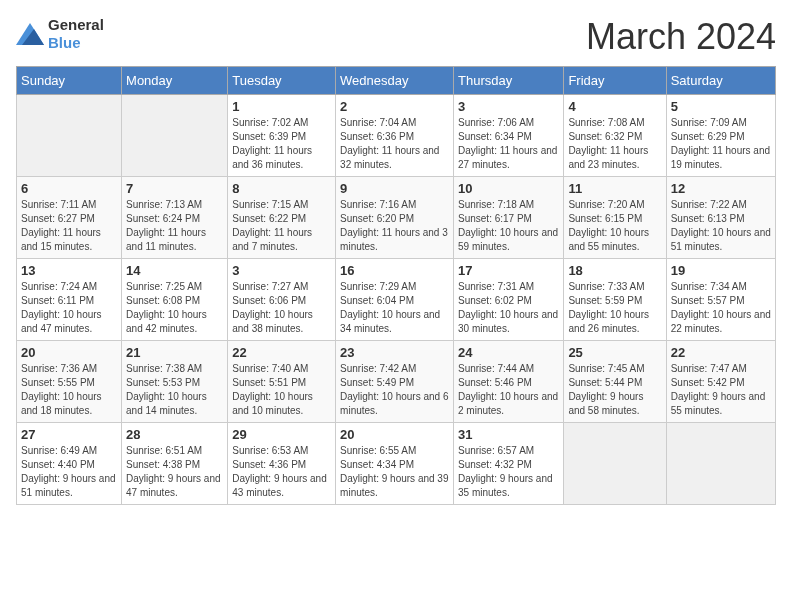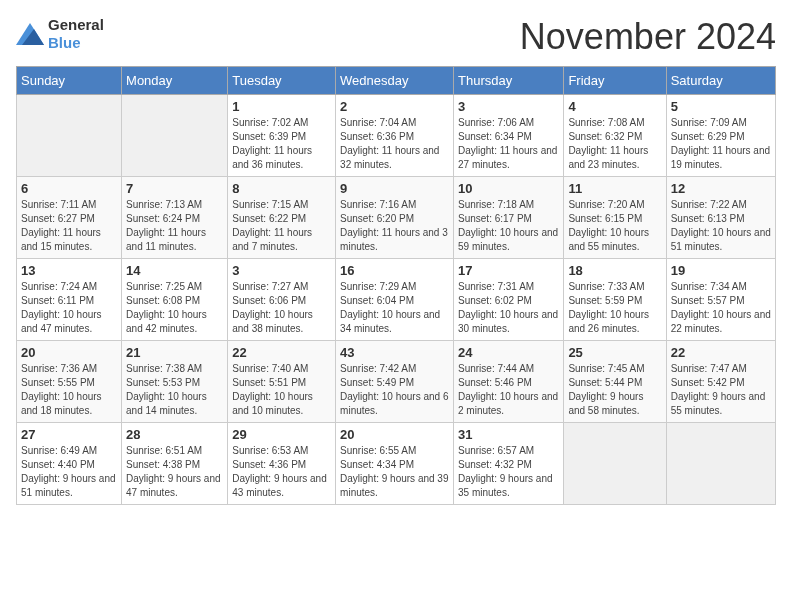--- a/index.html
+++ b/index.html
@@ -87,21 +87,21 @@
     <svg class="logo-icon" viewBox="0 0 28 22" xmlns="http://www.w3.org/2000/svg">
       <polygon points="0,22 14,0 28,22" fill="#4a90d9"></polygon>
       <polygon points="6,22 18,6 28,22" fill="#2a5fa0"></polygon>
     </svg>
     <div>
       <span style="font-size:15px;font-weight:bold;color:#333;">General</span><br>
       <span style="font-size:15px;font-weight:bold;color:#4a90d9;">Blue</span>
     </div>
   </div>
   <div class="title-area">
-    <div class="month-title">November 2024</div>
+    <div class="month-title">March 2024</div>
   </div>
 </div>
 
 <table>
   <thead>
     <tr>
     <th>Sunday</th>
         <th>Monday</th>
         <th>Tuesday</th>
         <th>Wednesday</th>
@@ -202,21 +202,21 @@
         </td>
         <td>
           <span class="day-number">21</span>
           <div class="day-info">Sunrise: 7:38 AM<br>Sunset: 5:53 PM<br>Daylight: 10 hours and 14 minutes.</div>
         </td>
         <td>
           <span class="day-number">22</span>
           <div class="day-info">Sunrise: 7:40 AM<br>Sunset: 5:51 PM<br>Daylight: 10 hours and 10 minutes.</div>
         </td>
         <td>
-          <span class="day-number">43</span>
+          <span class="day-number">23</span>
           <div class="day-info">Sunrise: 7:42 AM<br>Sunset: 5:49 PM<br>Daylight: 10 hours and 6 minutes.</div>
         </td>
         <td>
           <span class="day-number">24</span>
           <div class="day-info">Sunrise: 7:44 AM<br>Sunset: 5:46 PM<br>Daylight: 10 hours and 2 minutes.</div>
         </td>
         <td>
           <span class="day-number">25</span>
           <div class="day-info">Sunrise: 7:45 AM<br>Sunset: 5:44 PM<br>Daylight: 9 hours and 58 minutes.</div>
         </td>

